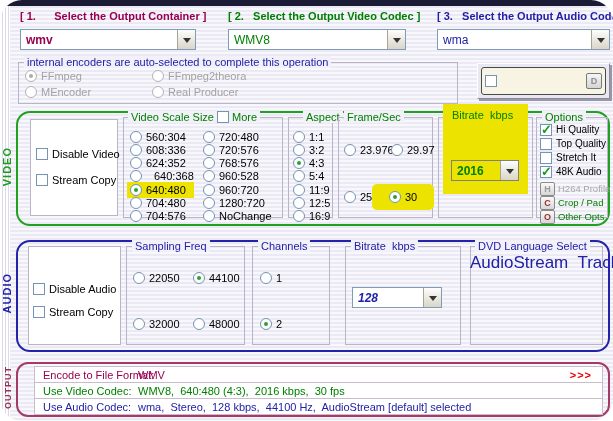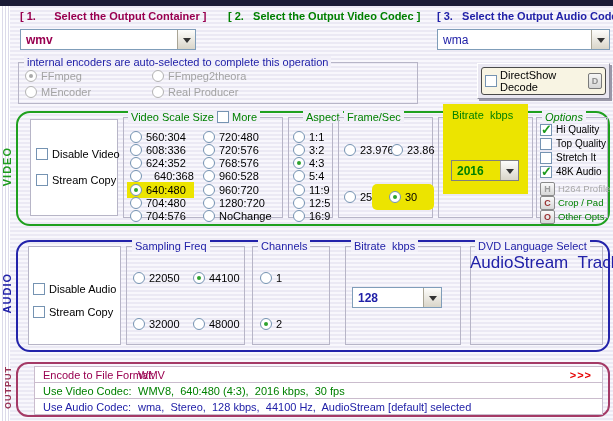--- a/index.html
+++ b/index.html
@@ -1,20 +1,20 @@
 <!DOCTYPE html>
 <html><head>
 <meta charset="utf-8">
 <style>
   html,body{margin:0;padding:0;}
   body{font-family:"Liberation Sans", sans-serif;}
   #app{
     position:relative;width:613px;height:421px;overflow:hidden;
     background:repeating-linear-gradient(180deg,#f8f7fc 0px,#f8f7fc 2px,#ebe9f4 2px,#ebe9f4 4px);
-    font-size:11px;color:#000;
+    font-size:11px;color:#000;border-radius:22px;
   }
   .topbar{position:absolute;left:0;top:0;width:613px;height:6px;background:#1b1b36;}
   .leftstrip{position:absolute;left:0;top:6px;width:10px;height:415px;
     background:repeating-linear-gradient(90deg,#ffffff 0px,#ffffff 2px,#dcdaea 2px,#dcdaea 3px);}
   
   .steplabel{position:absolute;top:10px;font-size:11px;font-weight:bold;white-space:pre;}
   
   .combo{position:absolute;height:21px;background:#fff;border:1px solid #7f9db9;display:flex;align-items:stretch;box-sizing:border-box;}
   .combo .val{flex:1;display:flex;align-items:center;padding:0 5px;font-size:12px;font-weight:bold;overflow:hidden;white-space:nowrap;}
   .combo .abtn{width:17px;background:linear-gradient(#fdfdfb,#d9d5c9);border-left:1px solid #a9a596;display:flex;align-items:center;justify-content:center;}
@@ -66,26 +66,30 @@
   <div class="leftstrip"></div>
 
   <div class="steplabel" style="left:20px;color:#990050;">[ 1.      Select the Output Container ]</div>
   <div class="steplabel" style="left:228px;color:#008000;">[ 2.   Select the Output Video Codec ]</div>
   <div class="steplabel" style="left:437px;color:#2121a8;">[ 3.   Select the Output Audio Codec ]</div>
 
   <div class="combo" style="left:20px;top:29px;width:176px;">
     <span class="val" style="color:#990050;">wmv</span>
     <span class="abtn"></span>
   </div>
+  <div class="combo" style="left:228px;top:29px;width:178px;">
+    <span class="val" style="color:#008000;font-weight:normal;">WMV8</span>
+    <span class="abtn"></span>
+  </div>
   <div class="combo" style="left:437px;top:29px;width:173px;">
     <span class="val" style="color:#2121a8;font-weight:normal;">wma</span>
     <span class="abtn"></span>
   </div>
 
-  <div class="grp" style="left:18px;top:62px;width:400px;height:42px;">
+  <div class="grp" style="left:18px;top:62px;width:440px;height:42px;">
     <span class="gtitle" style="color:#2121a8;">internal encoders are auto-selected to complete this operation</span>
   </div>
   <div class="rrow" style="left:25px;top:69px;">
     <span class="radio gray sel"></span>
     <span class="grayt">FFmpeg</span>
   </div>
   <div class="rrow" style="left:25px;top:85px;align-items:center;">
     <span class="radio gray"></span>
     <span class="grayt">MEncoder</span>
   </div>
@@ -94,21 +98,20 @@
     <span class="grayt">FFmpeg2theora</span>
   </div>
   <div class="rrow" style="left:152px;top:85px;">
     <span class="radio gray"></span>
     <span class="grayt">Real Producer</span>
   </div>
 
   <div class="dspanel">
     <div class="dsinner">
       <span class="cb"></span>
-      <span>DirectShow Decode</span>
       <span class="dbtn">D</span>
     </div>
   </div>
 
   <div class="section" style="left:16px;top:111px;width:594px;height:115px;border:2px solid #1fa01f;"></div>
   <div class="vlabel" style="left:1px;top:147px;color:#1d9b1d;font-size:11px;">VIDEO</div>
 
   <div class="wbox" style="left:30px;top:119px;width:88px;height:97px;"></div>
   <div class="cbrow" style="left:36px;top:148px;">
     <span class="cb"></span>
@@ -221,41 +224,41 @@
   <div class="grp" style="left:338px;top:117px;width:95px;height:101px;">
     <span class="gtitle" style="color:#008000;">Frame/Sec</span>
   </div>
   <div class="hl" style="left:372px;top:184px;width:62px;height:26px;border-radius:5px;"></div>
   <div class="rrow" style="left:344px;top:143px;">
       <span class="radio"></span>
       <span>23.976</span>
     </div>
   <div class="rrow" style="left:391px;top:143px;">
       <span class="radio"></span>
-      <span>23.86</span>
+      <span>29.97</span>
     </div>
   <div class="rrow" style="left:344px;top:190px;">
       <span class="radio"></span>
       <span>25</span>
     </div>
   <div class="rrow" style="left:389px;top:190px;">
       <span class="radio sel"></span>
       <span>30</span>
     </div>
 
   <div class="grp" style="left:438px;top:117px;width:95px;height:101px;"></div>
   <div class="hl" style="left:443px;top:104px;width:85px;height:90px;"></div>
   <div style="position:absolute;left:452px;top:109px;color:#008000;font-size:11px;white-space:pre;">Bitrate  kbps</div>
   <div class="combo" style="left:451px;top:160px;width:68px;border-color:#808080;background:#ece400;">
     <span class="val" style="color:#008000;">2016</span>
     <span class="abtn"></span>
   </div>
 
   <div class="grp" style="left:536px;top:117px;width:72px;height:101px;">
-    <span class="gtitle" style="color:#008000;font-style:italic;">Options</span>
+    <span class="gtitle" style="color:#008000;">Options</span>
   </div>
   <div class="cbrow" style="left:540px;top:124px;font-size:10px;">
       <span class="cb checked"></span>
       <span>Hi Quality</span>
     </div>
   <div class="cbrow" style="left:540px;top:138px;font-size:10px;">
       <span class="cb"></span>
       <span>Top Quality</span>
     </div>
   <div class="cbrow" style="left:540px;top:152px;font-size:10px;">
@@ -321,21 +324,21 @@
     </div>
   <div class="rrow" style="left:260px;top:317px;">
       <span class="radio sel"></span>
       <span>2</span>
     </div>
 
   <div class="grp" style="left:345px;top:246px;width:116px;height:99px;">
     <span class="gtitle" style="color:#2121a8;">Bitrate  kbps</span>
   </div>
   <div class="combo" style="left:352px;top:287px;width:90px;">
-    <span class="val" style="color:#2121a8;">128</span>
+    <span class="val" style="color:#2121a8;font-style:italic;">128</span>
     <span class="abtn"></span>
   </div>
 
   <div class="grp" style="left:470px;top:246px;width:133px;height:99px;">
     <span class="gtitle" style="color:#2121a8;left:4px;">DVD Language Select</span>
   </div>
   <div style="position:absolute;left:470px;top:253px;width:133px;text-align:center;color:#2121a8;font-size:17px;white-space:pre;">AudioStream  Track #</div>
 
   <div class="section" style="left:16px;top:362px;width:594px;height:55px;border:2px solid #a43a66;border-radius:12px;"></div>
   <div class="vlabel" style="left:3px;top:366px;color:#993355;font-size:9px;">OUTPUT</div>

